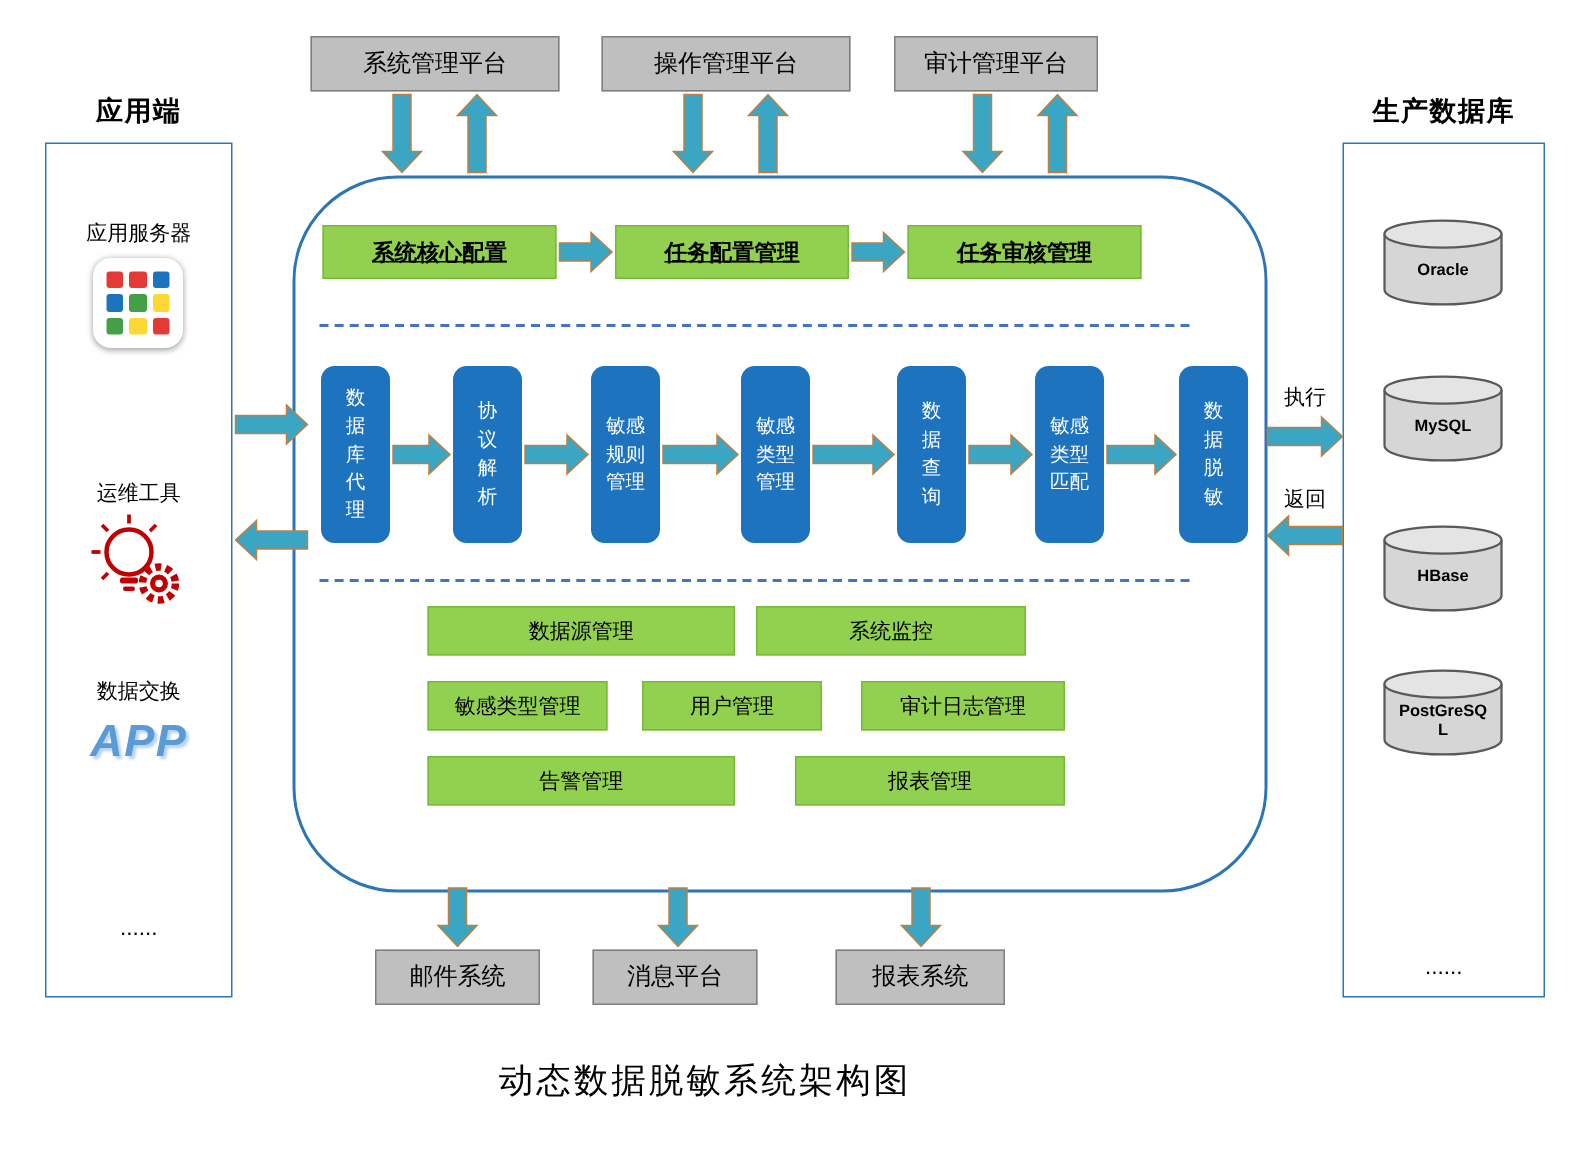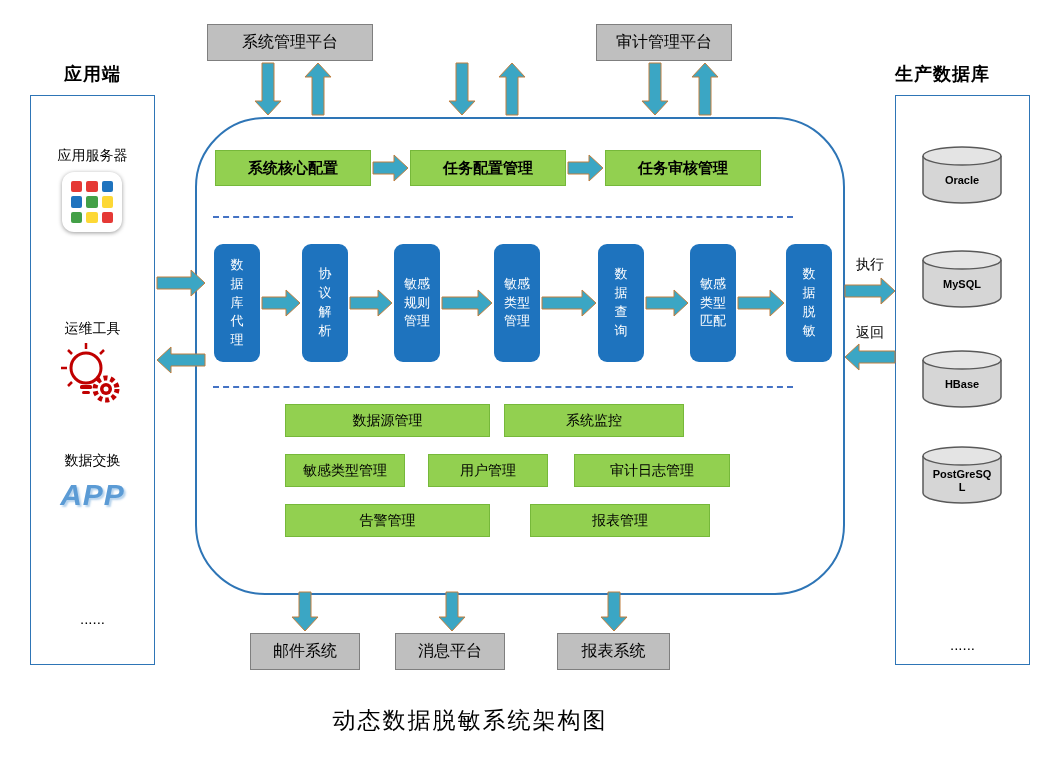--- a/index.html
+++ b/index.html
@@ -10,21 +10,21 @@
   }
   .panel { position:absolute; background:#fff; border:1px solid var(--c-border,#2E75B6); }
   .core  { position:absolute; left:195px; top:117px; width:650px; height:478px;
            background:#fff; border:2px solid var(--c-border,#2E75B6); border-radius:70px; }
   .dashed{ position:absolute; height:0; border-top:2px dashed #4472C4; }
   .gray-box { position:absolute; height:37px; background:var(--c-gray,#BFBFBF);
            border:1px solid #7f7f7f; display:flex; align-items:center; justify-content:center;
            font-size:16px; }
   .green-box { position:absolute; background:var(--c-green,#92D050); border:1px solid #76b83a;
            display:flex; align-items:center; justify-content:center; }
-  .config-box { width:156px; height:36px; font-size:15px; font-weight:600; }
+  .config-box { width:156px; height:36px; font-size:15px; font-weight:600;text-decoration:underline; }
   .module-box { height:33px; font-size:14px; }
   .blue-box { position:absolute; width:46px; height:118px; background:var(--c-blue,#1E73BE);
            border-radius:9px; color:#fff; display:flex; align-items:center; justify-content:center;
            text-align:center; font-size:13px; line-height:1.45; white-space:pre-line; }
   .side-header { position:absolute; font-size:18px; font-weight:bold; letter-spacing:1px; }
   .panel-text { position:absolute; left:30px; width:125px; text-align:center; font-size:14px; }
   .small-label{ position:absolute; font-size:14px; text-align:center; }
   .title { position:absolute; left:0; top:705px; width:940px; text-align:center;
            font-size:23px; letter-spacing:2px; font-family:"Liberation Serif", serif; }
   .app-icon { position:absolute; width:60px; height:60px; background:#fff; border-radius:12px;
@@ -49,23 +49,24 @@
 
 <div class="canvas">
 
   <div class="panel" style="left:30px;top:95px;width:125px;height:570px"></div>
   <div class="panel" style="left:895px;top:95px;width:135px;height:570px"></div>
   <div class="core"></div>
   <div class="dashed" style="left:213px;top:216px;width:580px"></div>
   <div class="dashed" style="left:213px;top:386px;width:580px"></div>
 
   <div class="side-header" style="left:30px;top:62px;width:125px;text-align:center">应用端</div>
-  <div class="side-header" style="left:895px;top:62px;width:135px;">生产数据库</div>
+  <div class="side-header" style="left:895px;top:62px;width:135px;text-align:center">生产数据库</div>
 
   <div class="gray-box" style="left:207px;top:24px;width:166px">系统管理平台</div>
+  <div class="gray-box" style="left:401px;top:24px;width:166px">操作管理平台</div>
   <div class="gray-box" style="left:596px;top:24px;width:136px">审计管理平台</div>
 
   <div class="green-box config-box" style="left:215px;top:150px">系统核心配置</div>
   <div class="green-box config-box" style="left:410px;top:150px">任务配置管理</div>
   <div class="green-box config-box" style="left:605px;top:150px">任务审核管理</div>
 
   <div class="blue-box" style="left:214px;top:244px">数
 据
 库
 代
@@ -89,21 +90,21 @@
 匹配</div>
   <div class="blue-box" style="left:786px;top:244px">数
 据
 脱
 敏</div>
 
   <div class="green-box module-box" style="left:285px;top:404px;width:205px">数据源管理</div>
   <div class="green-box module-box" style="left:504px;top:404px;width:180px">系统监控</div>
   <div class="green-box module-box" style="left:285px;top:454px;width:120px">敏感类型管理</div>
   <div class="green-box module-box" style="left:428px;top:454px;width:120px">用户管理</div>
-  <div class="green-box module-box" style="left:574px;top:454px;width:156px">审计日志管理</div>
+  <div class="green-box module-box" style="left:574px;top:454px;width:136px">审计日志管理</div>
   <div class="green-box module-box" style="left:285px;top:504px;width:205px">告警管理</div>
   <div class="green-box module-box" style="left:530px;top:504px;width:180px">报表管理</div>
 
   <div class="panel-text" style="top:147px">应用服务器</div>
   <div class="app-icon" style="left:62px;top:172px">
     <i class="c-r"></i>
       <i class="c-r"></i>
       <i class="c-b"></i>
     <i class="c-b"></i>
       <i class="c-g"></i>

